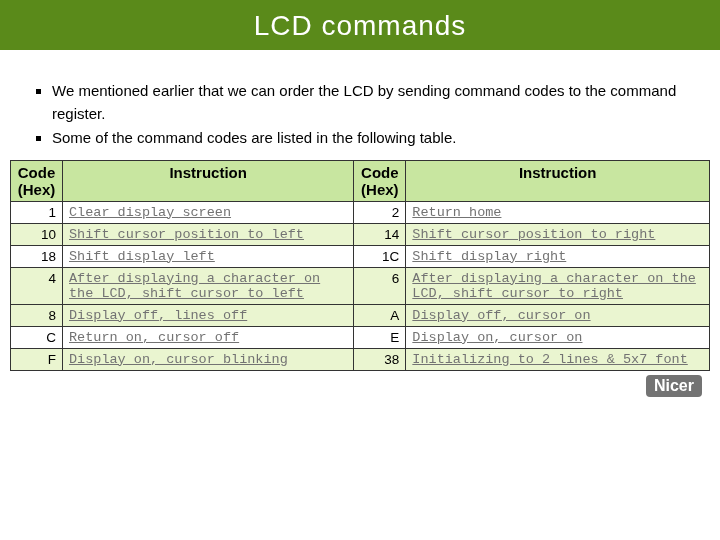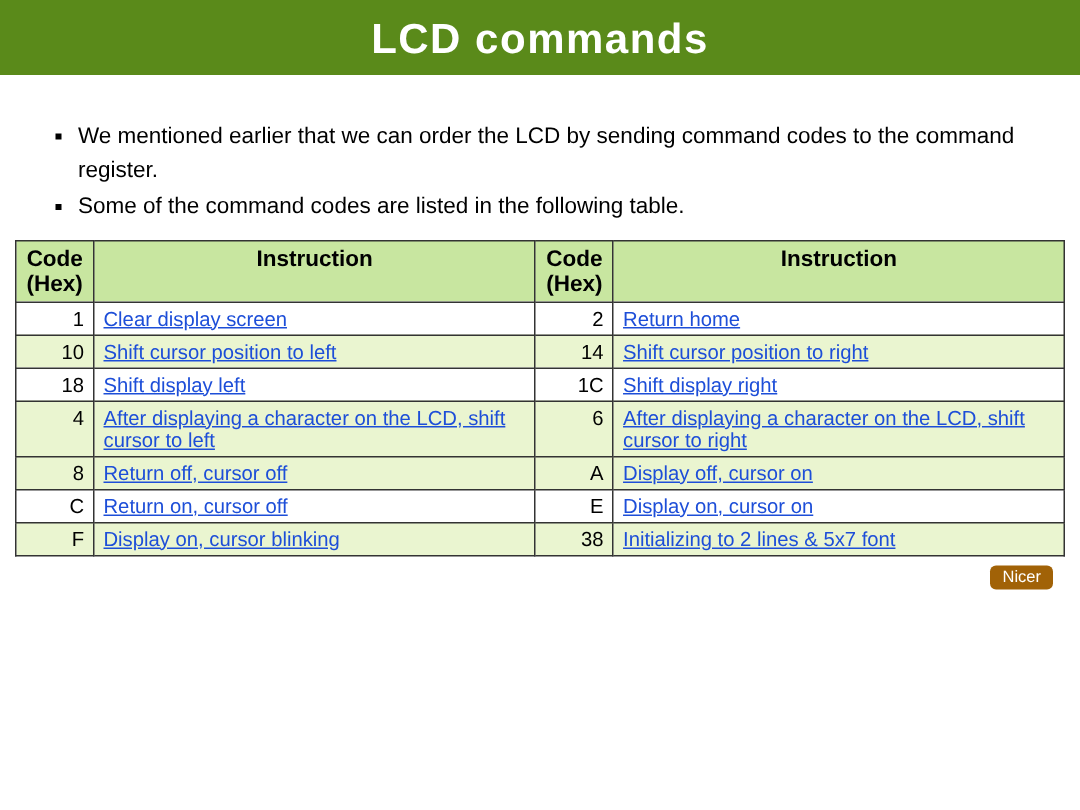--- a/index.html
+++ b/index.html
@@ -8,21 +8,21 @@
       height: 540px;
       font-family: Arial, sans-serif;
       background: #fff;
       overflow: hidden;
     }
     .title-bar {
       background: #5a8a1a;
       color: #fff;
       text-align: center;
       font-size: 28px;
-      font-weight: bold;
+      font-weight: normal;
       padding: 10px 0 8px 0;
       letter-spacing: 1px;
     }
     .bullets {
       padding: 10px 30px 8px 30px;
       font-size: 15px;
       line-height: 1.5;
       margin-top: 20px;
     }
     .bullets ul {
@@ -51,41 +51,42 @@
       font-size: 15px;
     }
     td.code-col {
       text-align: right;
       font-weight: normal;
       white-space: nowrap;
       width: 48px;
     }
     td.instr-col {
       text-decoration: underline;
-      color: #1d4ed8;
+      color: #737373;
       cursor: default;
+      font-family: Liberation Mono, monospace;
     }
     tr.alt-row td {
       background: #eaf5d0;
     }
     tr.white-row td {
       background: #fff;
     }
     .footer {
       text-align: right;
       padding: 4px 18px 0 0;
     }
     .footer-badge {
       display: inline-block;
-      background: #a16207;
+      background: #737373;
       color: #fff;
-      font-size: 11px;
+      font-size: 16px;
       border-radius: 4px;
       padding: 2px 8px;
-      font-weight: normal;
+      font-weight: bold;
     }
   </style>
 </head>
 <body>
 
 <div class="title-bar">LCD commands</div>
 
 <div class="bullets">
   <ul>
     <li>We mentioned earlier that we can order the LCD by sending command codes to the command register.</li>
@@ -123,21 +124,21 @@
           <td class="instr-col">Shift display right</td>
         </tr>
         <tr class="alt-row">
           <td class="code-col">4</td>
           <td class="instr-col">After displaying a character on the LCD, shift cursor to left</td>
           <td class="code-col">6</td>
           <td class="instr-col">After displaying a character on the LCD, shift cursor to right</td>
         </tr>
         <tr class="alt-row">
           <td class="code-col">8</td>
-          <td class="instr-col">Return off, cursor off</td>
+          <td class="instr-col">Display off, lines off</td>
           <td class="code-col">A</td>
           <td class="instr-col">Display off, cursor on</td>
         </tr>
         <tr class="white-row">
           <td class="code-col">C</td>
           <td class="instr-col">Return on, cursor off</td>
           <td class="code-col">E</td>
           <td class="instr-col">Display on, cursor on</td>
         </tr>
         <tr class="alt-row">

